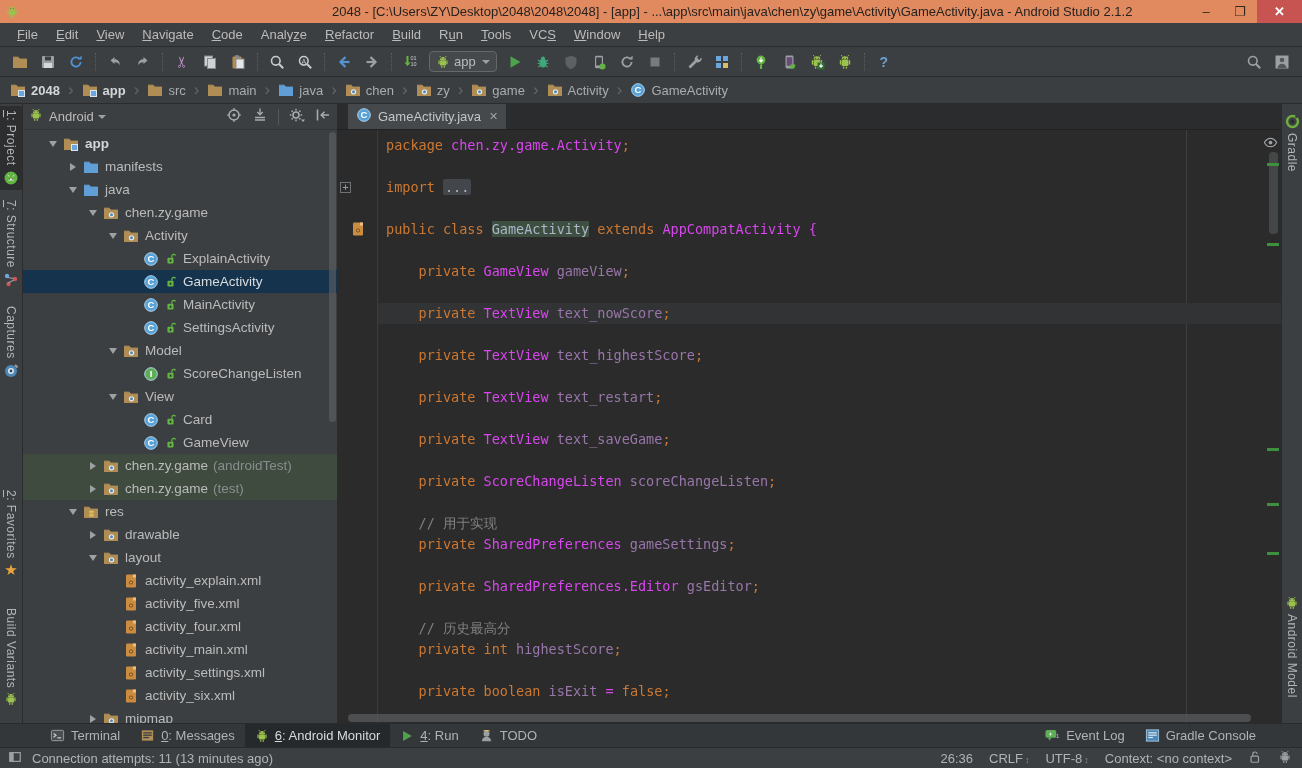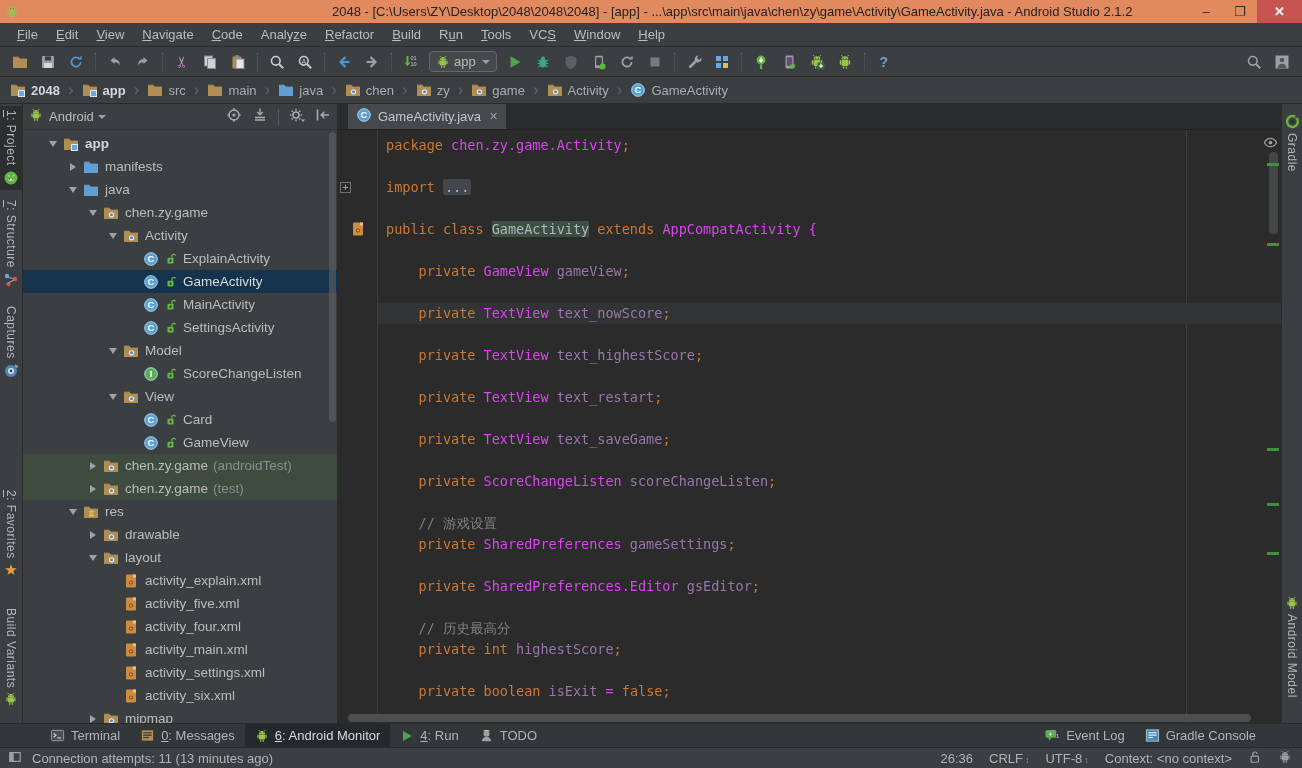--- a/index.html
+++ b/index.html
@@ -1089,21 +1089,21 @@
           <div class="cline hlline"><span class="s-d">    </span><span class="s-k">private</span><span class="s-d"> TextView </span><span class="s-f">text_nowScore</span><span class="s-k">;</span></div>
           <div class="cline"></div>
           <div class="cline"><span class="s-d">    </span><span class="s-k">private</span><span class="s-d"> TextView </span><span class="s-f">text_highestScore</span><span class="s-k">;</span></div>
           <div class="cline"></div>
           <div class="cline"><span class="s-d">    </span><span class="s-k">private</span><span class="s-d"> TextView </span><span class="s-f">text_restart</span><span class="s-k">;</span></div>
           <div class="cline"></div>
           <div class="cline"><span class="s-d">    </span><span class="s-k">private</span><span class="s-d"> TextView </span><span class="s-f">text_saveGame</span><span class="s-k">;</span></div>
           <div class="cline"></div>
           <div class="cline"><span class="s-d">    </span><span class="s-k">private</span><span class="s-d"> ScoreChangeListen </span><span class="s-f">scoreChangeListen</span><span class="s-k">;</span></div>
           <div class="cline"></div>
-          <div class="cline"><span class="s-c">    // 游戏设置</span></div>
+          <div class="cline"><span class="s-c">    // 用于实现</span></div>
           <div class="cline"><span class="s-d">    </span><span class="s-k">private</span><span class="s-d"> SharedPreferences </span><span class="s-f">gameSettings</span><span class="s-k">;</span></div>
           <div class="cline"></div>
           <div class="cline"><span class="s-d">    </span><span class="s-k">private</span><span class="s-d"> SharedPreferences.Editor </span><span class="s-f">gsEditor</span><span class="s-k">;</span></div>
           <div class="cline"></div>
           <div class="cline"><span class="s-c">    // 历史最高分</span></div>
           <div class="cline"><span class="s-d">    </span><span class="s-k">private int</span><span class="s-d"> </span><span class="s-f">highestScore</span><span class="s-k">;</span></div>
           <div class="cline"></div>
           <div class="cline"><span class="s-d">    </span><span class="s-k">private boolean</span><span class="s-d"> </span><span class="s-f">isExit</span><span class="s-d"> = </span><span class="s-k">false</span><span class="s-k">;</span></div>
         </div>
       <span class="eyeicon" id="eyeicon"><span style="display: inline-flex; align-items: center; justify-content: center;">

